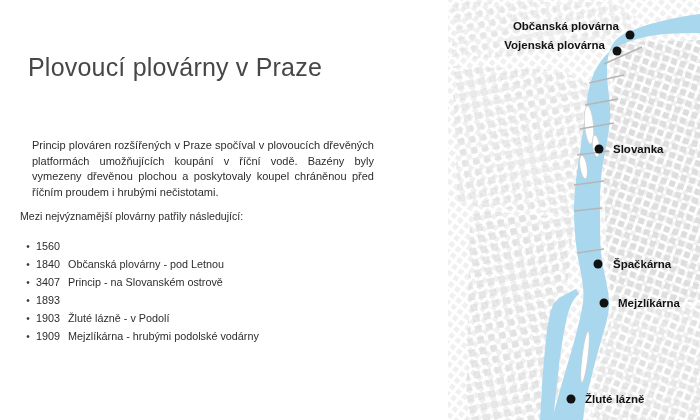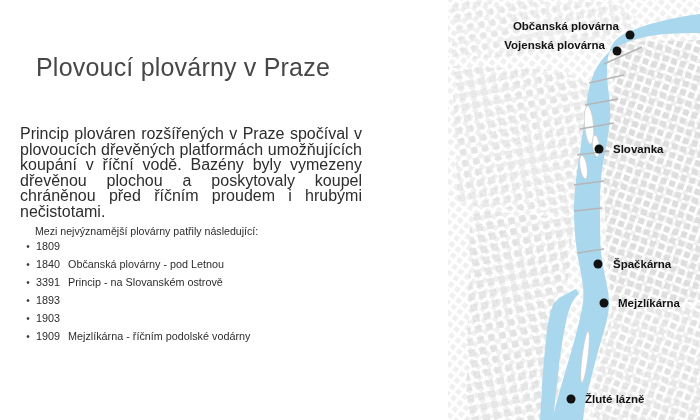--- a/index.html
+++ b/index.html
@@ -2,29 +2,29 @@
 <html><head>
 <meta charset="utf-8">
 <style>
   html,body{margin:0;padding:0;background:#ffffff;}
   .slide{
     position:relative;width:700px;height:420px;background:#ffffff;overflow:hidden;
     font-family:"Liberation Sans","DejaVu Sans",sans-serif;color:#2e2e2e;
   }
   .content-panel{position:absolute;left:20px;top:0;width:350px;}
   .page-title{
-    position:absolute;left:16px;top:53px;margin:0;width:360px;
+    position:absolute;left:8px;top:53px;margin:0;width:360px;
     font-size:25px;font-weight:300;letter-spacing:.2px;color:#474747;white-space:nowrap;
   }
   .intro-paragraph{
-    position:absolute;left:0;top:126px;margin:0;width:342px;
-    font-size:16px;line-height:15.6px;text-align:justify;color:#2d2d2d;
+    position:absolute;left:0;top:126px;margin:12px;width:342px;
+    font-size:11px;line-height:15.6px;text-align:justify;color:#2d2d2d;
   }
   .list-intro{
-    position:absolute;left:0;top:210px;margin:15px;width:342px;
+    position:absolute;left:0;top:210px;margin:0;width:342px;
     font-size:10.6px;color:#2d2d2d;
   }
   .pool-list{
     position:absolute;left:0;top:240px;margin:0;padding:0;list-style:none;width:345px;
   }
   .pool-list li{display:flex;align-items:baseline;height:18px;font-size:10.8px;color:#2d2d2d;}
   .pool-list .bullet{width:16px;text-align:center;font-size:10px;color:#3a3a3a;}
   .pool-list .year{width:32px;}
   .pool-list .desc{flex:1;white-space:nowrap;}
   .map-panel{position:absolute;left:440px;top:0;width:260px;height:358px;}
@@ -36,44 +36,45 @@
 
 <div class="slide">
 
   <div class="content-panel">
     <h1 class="page-title">Plovoucí plovárny v Praze</h1>
     <p class="intro-paragraph">Princip plováren rozšířených v Praze spočíval v plovoucích dřevěných platformách umožňujících koupání v říční vodě. Bazény byly vymezeny dřevěnou plochou a poskytovaly koupel chráněnou před říčním proudem i hrubými nečistotami.</p>
     <p class="list-intro">Mezi nejvýznamější plovárny patřily následující:</p>
     <ul class="pool-list">
       <li>
         <span class="bullet">•</span>
-        <span class="year">1809</span>
+        <span class="year">1560</span>
       </li>
       <li>
         <span class="bullet">•</span>
         <span class="year">1840</span>
         <span class="desc">Občanská plovárny - pod Letnou</span>
       </li>
       <li>
         <span class="bullet">•</span>
-        <span class="year">3391</span>
+        <span class="year">3407</span>
         <span class="desc">Princip - na Slovanském ostrově</span>
       </li>
       <li>
         <span class="bullet">•</span>
         <span class="year">1893</span>
       </li>
       <li>
         <span class="bullet">•</span>
         <span class="year">1903</span>
+        <span class="desc">Žluté lázně - v Podolí</span>
       </li>
       <li>
         <span class="bullet">•</span>
         <span class="year">1909</span>
-        <span class="desc">Mejzlíkárna - říčním podolské vodárny</span>
+        <span class="desc">Mejzlíkárna - hrubými podolské vodárny</span>
       </li>
     </ul>
   </div>
 
   <div class="map-panel">
     <svg width="260" height="420" viewBox="440 0 260 420" xmlns="http://www.w3.org/2000/svg">
       <defs>
         <pattern id="pdense" width="9" height="9" patternUnits="userSpaceOnUse" patternTransform="rotate(18)">
           <rect width="6" height="6" fill="#d7d7d7"></rect>
         </pattern>

